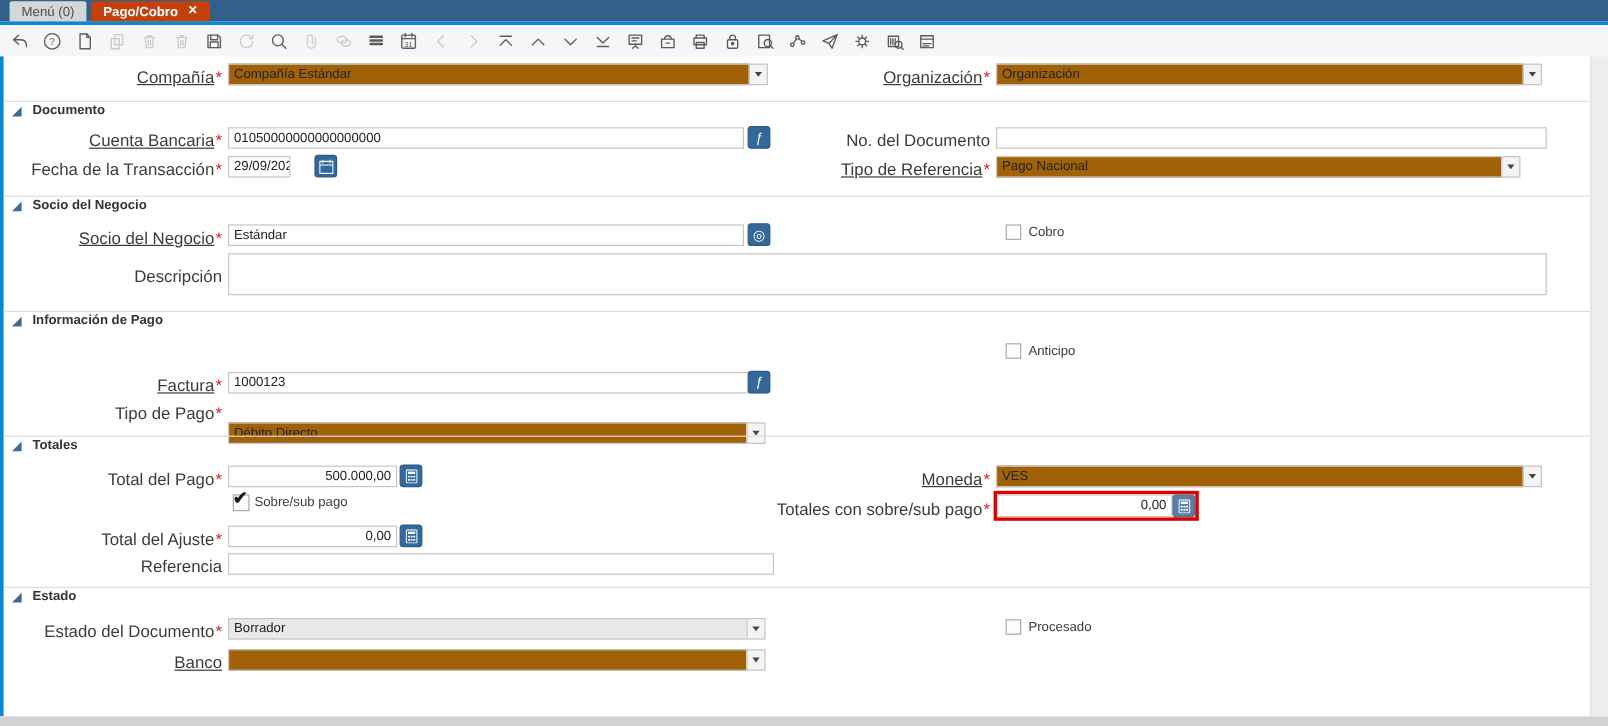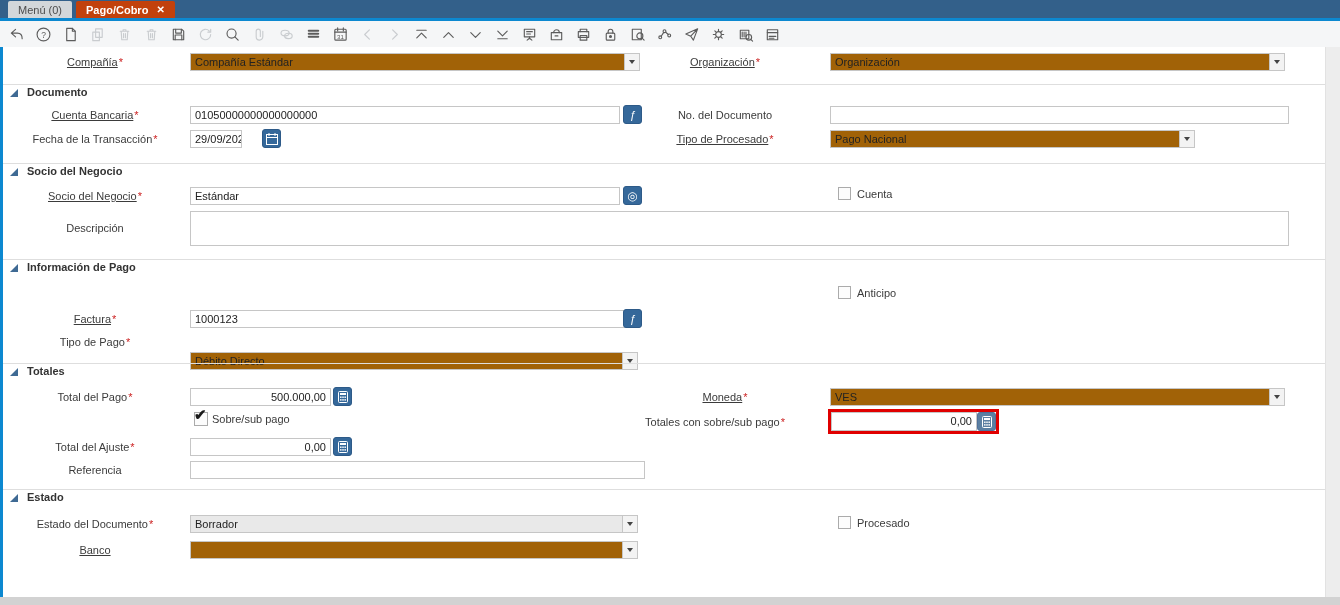--- a/index.html
+++ b/index.html
@@ -18,21 +18,21 @@
   .toolbar{position:absolute;left:0;top:21px;width:1340px;height:26px;background:#f5f6f7;
            display:flex;align-items:center;padding-left:7px;gap:8px;box-sizing:border-box}
   .tbtn{width:19px;height:19px;color:#5c5c5c;display:flex;align-items:center;justify-content:center;cursor:pointer;flex:0 0 auto}
   .tbtn.off{color:#c9cccf;cursor:default}
   .tbtn svg{display:block}
   
   .leftbar{position:absolute;left:0;top:47px;width:3px;height:550px;background:#0c88d0}
   .vscroll{position:absolute;left:1325px;top:47px;width:15px;height:550px;background:#ededed;border-left:1px solid #e2e2e2;box-sizing:border-box}
   .hscroll{position:absolute;left:0;top:597px;width:1340px;height:8px;background:#d2d2d2}
   
-  .lbl{position:absolute;font-size:11px;color:#3b3b3b;text-align:center;white-space:nowrap}
+  .lbl{position:absolute;font-size:14px;color:#3b3b3b;text-align:right;white-space:nowrap}
   .lbl .u{text-decoration:underline}
   .req{color:#cc2222;margin-left:1px}
   .field{position:absolute;box-sizing:border-box;height:18px;border:1px solid #c6c6c6;background:#fff;
          font-size:11px;color:#222;padding:2px 4px;white-space:nowrap;overflow:hidden}
   .field.num{text-align:right}
   .field.ta{height:35px}
   .combo{position:absolute;display:flex;height:18px;box-sizing:border-box;cursor:pointer}
   .combo .cval{flex:1;border:1px solid #c6c6c6;border-right:none;background:#a16207;font-size:11px;color:#222;
                padding:2px 4px;box-sizing:border-box;white-space:nowrap;overflow:hidden}
   .combo.ro .cval{background:#e9e9e9}
@@ -270,40 +270,40 @@
 
 <div class="lbl" style="left:5px;top:133px;width:180px"><span>Fecha de la Transacción</span><span class="req">*</span></div>
 <div class="field" style="left:190px;top:130px;width:52px">29/09/2020</div>
 <div class="bbtn" style="left:262px;top:129px">
   <svg width="12" height="12" viewBox="0 0 12 12">
       <rect x="0.5" y="1.5" width="11" height="10" fill="none" stroke="#fff"></rect>
       <path d="M0.5 4.5h11M3 0v3M9 0v3" stroke="#fff" fill="none"></path>
     </svg>
 </div>
 
-<div class="lbl" style="left:625px;top:133px;width:200px"><span class="u">Tipo de Procesado</span><span class="req">*</span></div>
-<div class="combo" style="left:830px;top:130px;width:365px">
+<div class="lbl" style="left:625px;top:133px;width:200px"><span class="u">Tipo de Referencia</span><span class="req">*</span></div>
+<div class="combo" style="left:830px;top:130px;width:437px">
   <div class="cval">Pago Nacional</div>
   <div class="cbtn">
       <span class="arr"></span>
     </div>
 </div>
 
 <div class="secline" style="top:163px"></div>
 <span class="sectri" style="left:10px;top:168px"></span>
 <span class="sectitle" style="left:27px;top:165px">Socio del Negocio</span>
 
 <div class="lbl" style="left:5px;top:190px;width:180px"><span class="u">Socio del Negocio</span><span class="req">*</span></div>
 <div class="field" style="left:190px;top:187px;width:430px">Estándar</div>
 <div class="bbtn" style="left:623px;top:186px">
     <span style="font-size:12px">◎</span>
   </div>
 
 <span class="cb" style="left:838px;top:187px"></span>
-<span class="cblbl" style="left:857px;top:188px">Cuenta</span>
+<span class="cblbl" style="left:857px;top:188px">Cobro</span>
 
 <div class="lbl" style="left:5px;top:222px;width:180px"><span>Descripción</span></div>
 <div class="field ta" style="left:190px;top:211px;width:1099px"></div>
 
 <div class="secline" style="top:259px"></div>
 <span class="sectri" style="left:10px;top:264px"></span>
 <span class="sectitle" style="left:27px;top:261px">Información de Pago</span>
 
 <span class="cb" style="left:838px;top:286px"></span>
 <span class="cblbl" style="left:857px;top:287px">Anticipo</span>

